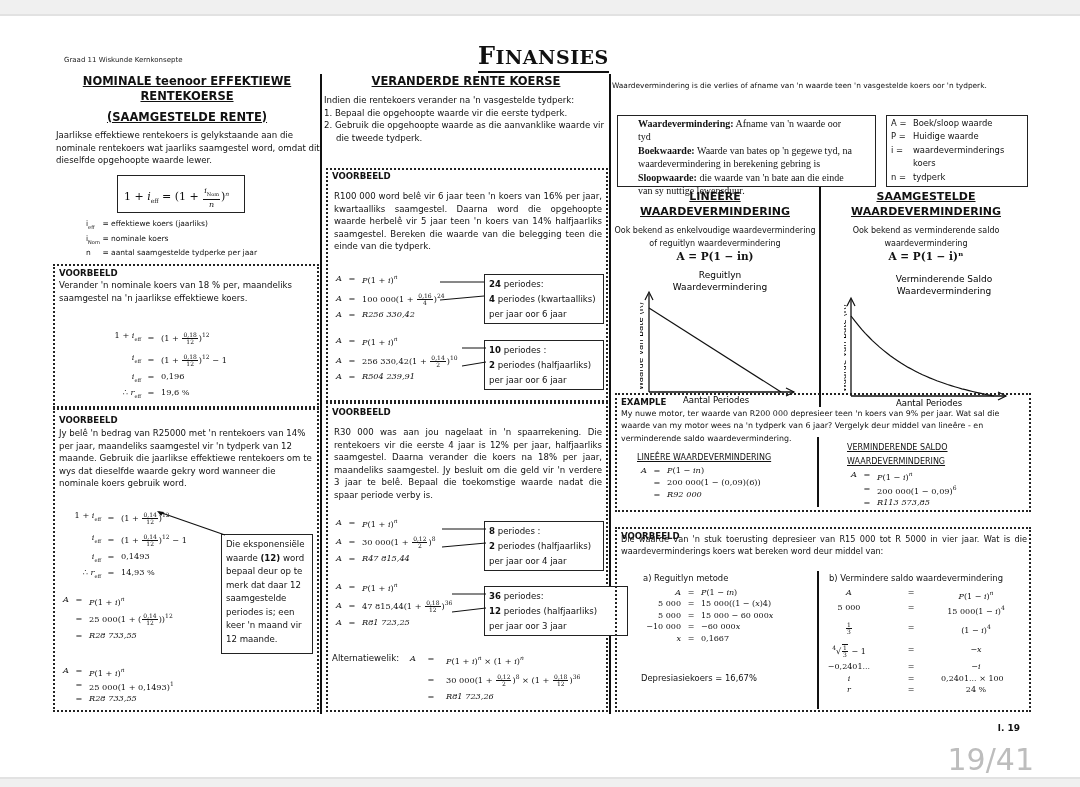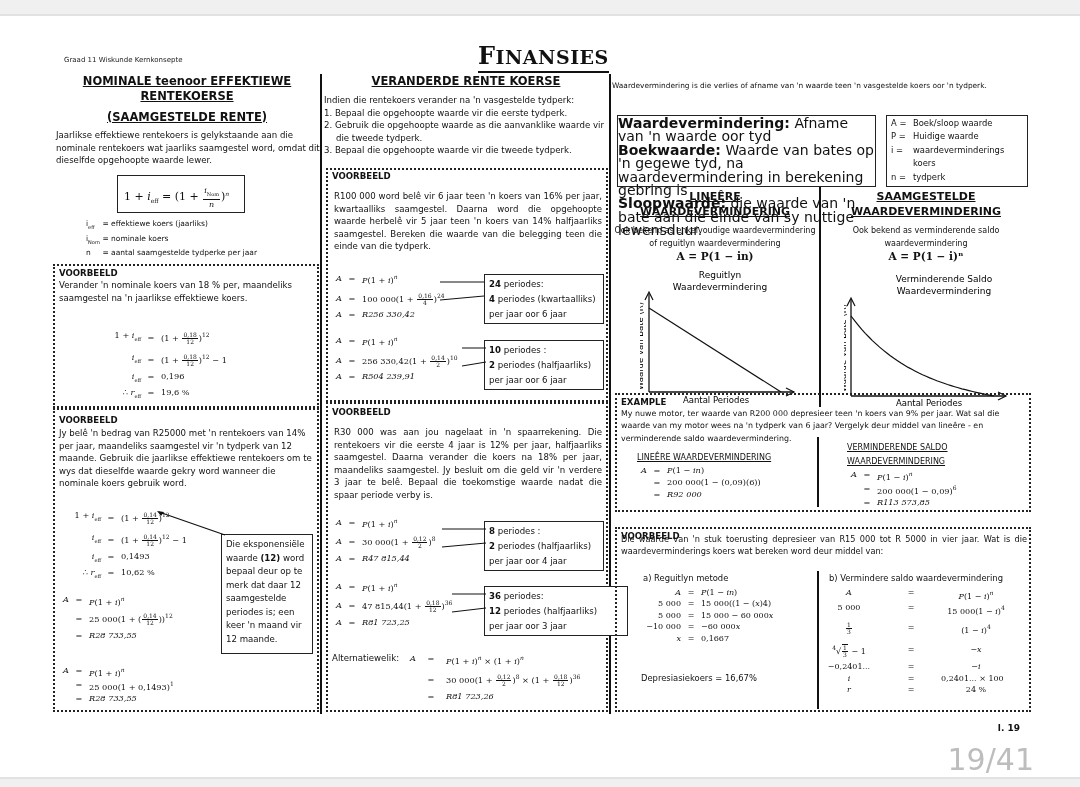--- a/index.html
+++ b/index.html
@@ -100,21 +100,21 @@
         <span>(1 + <span class="frac"><span class="n">0,14</span><span>12</span></span>)<sup>12</sup> − 1</span>
       </div>
     <div class="eqr">
         <span class="l" style="width:40px"><i>i</i><sub style="font-size:5px">eff</sub></span>
         <span class="m">=</span>
         <span>0,1493</span>
       </div>
     <div class="eqr">
         <span class="l" style="width:40px">∴ <i>r</i><sub style="font-size:5px">eff</sub></span>
         <span class="m">=</span>
-        <span>10,62 %</span>
+        <span>14,93 %</span>
       </div>
   </div>
   <div class="math" style="position:absolute; left:0px; top:183px;">
     <div class="eqr" style="height:14px;">
         <span class="l" style="width:14px"><i>A</i></span>
         <span class="m">=</span>
         <span><i>P</i>(1 + <i>i</i>)<sup><i>n</i></sup></span>
       </div>
     <div class="eqr" style="height:22px; align-items:center;">
         <span class="l" style="width:14px"></span>
@@ -151,21 +151,20 @@
     <line x1="70" y1="27" x2="4" y2="4" stroke="#111" stroke-width="1.2"></line>
     <polygon points="2,3 9,4 6,8" fill="#111"></polygon>
   </svg>
 </div>
 
 <div class="abs" style="left:324px; top:74px; width:284px;">
   <div class="h">VERANDERDE RENTE KOERSE</div>
   <div class="t" style="margin-top:5px;">Indien die rentekoers verander na 'n vasgestelde tydperk:</div>
   <div class="t">1. Bepaal die opgehoopte waarde vir die eerste tydperk.</div>
   <div class="t" style="padding-left:12px; text-indent:-12px;">2. Gebruik die opgehoopte waarde as die aanvanklike waarde vir die tweede tydperk.</div>
-  <div class="t">3. Bepaal die opgehoopte waarde vir die tweede tydperk.</div>
 </div>
 
 <div class="dotbox" style="left:326px; top:168px; width:282px; height:234px;">
   <div class="t b" style="position:absolute; left:4px; top:0px;">VOORBEELD</div>
   <div class="t" style="position:absolute; left:6px; top:20px; width:268px; text-align:justify;">R100 000 word belê vir 6 jaar teen 'n koers van 16% per jaar, kwartaalliks saamgestel. Daarna word die opgehoopte waarde herbelê vir 5 jaar teen 'n koers van 14% halfjaarliks saamgestel. Bereken die waarde van die belegging teen die einde van die tydperk.</div>
   <div class="math" style="position:absolute; left:0px; top:98px;">
     <div class="eqr" style="height:20px; align-items:center;">
         <span class="l" style="width:14px"><i>A</i></span>
         <span class="m">=</span>
         <span><i>P</i>(1 + <i>i</i>)<sup><i>n</i></sup></span>
@@ -290,21 +289,21 @@
         <span class="m" style="width:30px">=</span>
         <i>R81 723,26</i>
       </div>
   </div>
 </div>
 
 <div class="abs" style="left:612px; top:74px; width:420px;">
   <div class="ts" style="margin-top:6px; font-size:7.4px;">Waardevermindering is die verlies of afname van 'n waarde teen 'n vasgestelde koers oor 'n tydperk.</div>
 </div>
 
-<div class="solid" style="left:617px; top:115px; width:259px; height:72px; padding:1px 0; font-size:14px; line-height:13.4px;">
+<div class="solid" style="left:617px; top:115px; width:259px; height:72px; padding:1px 20px; font-size:10px; line-height:13.4px;font-family:Liberation Serif, serif;">
   <div><b>Waardevermindering:</b><span> Afname van 'n waarde oor tyd</span></div>
   <div><b>Boekwaarde:</b><span> Waarde van bates op 'n gegewe tyd, na waardevermindering in berekening gebring is</span></div>
   <div><b>Sloopwaarde:</b><span> die waarde van 'n bate aan die einde van sy nuttige lewensduur.</span></div>
 </div>
 
 <div class="solid" style="left:886px; top:115px; width:142px; height:72px; padding:1px 4px; font-size:8.4px; line-height:13.4px;">
   <div style="display:flex">
       <span style="width:22px">A =</span>
       <span>Boek/sloop waarde</span>
     </div>

